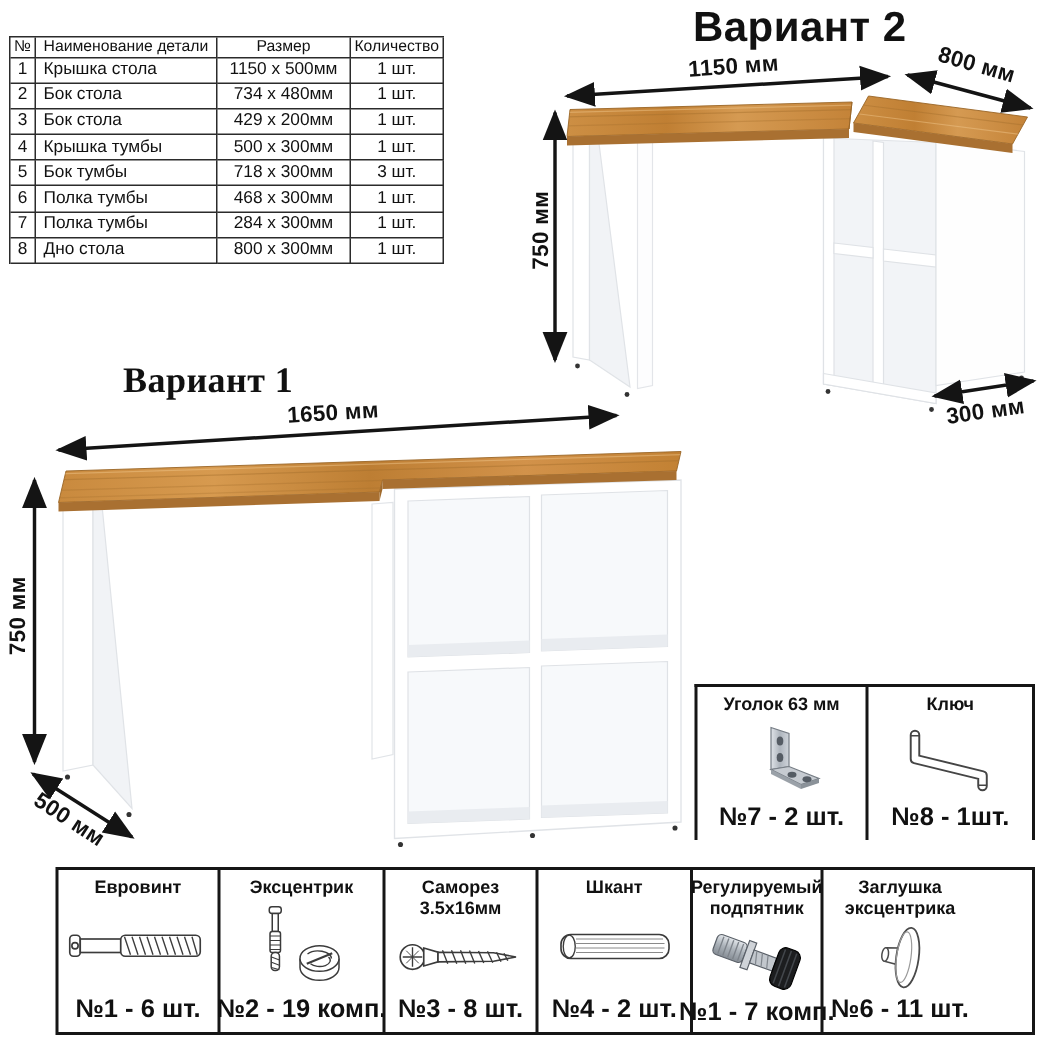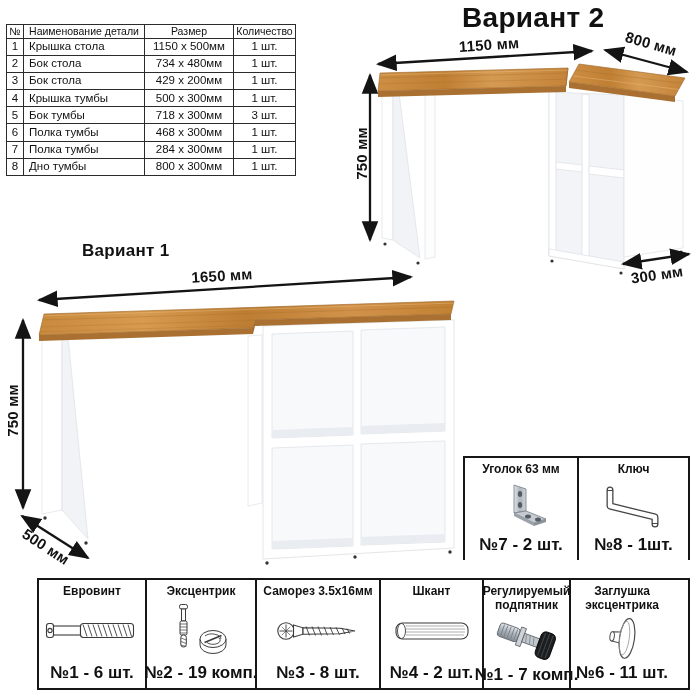--- a/index.html
+++ b/index.html
@@ -27,21 +27,21 @@
   .hwcell.bl{border-left:2px solid #161616;}
   .hwlabel{font-weight:bold;font-size:12px;text-align:center;line-height:1.15;padding:5px 3px 0 3px;}
   .hwicon{flex:1;display:flex;align-items:center;justify-content:center;width:100%;}
   .hwcount{font-weight:bold;font-size:17px;padding-bottom:5px;white-space:nowrap;}
 
   #hw78{left:463px;top:456px;width:227px;height:104px;border-bottom:none;}
   #hw78 .hwcell{width:112px;} #hw78 .hwcell.bl{width:111px;}
   #hwrow{left:37px;top:578px;width:653px;height:112px;}
   #hwrow .hwcell:nth-child(1){width:106px;}
   #hwrow .hwcell:nth-child(2){width:110px;}
-  #hwrow .hwcell:nth-child(3){width:124px;}
+  #hwrow .hwcell:nth-child(3){width:102px;}
   #hwrow .hwcell:nth-child(4){width:103px;}
   #hwrow .hwcell:nth-child(5){width:87px;}
   #hwrow .hwcell:nth-child(6){width:104px;justify-content:space-between;}
 
   svg{display:block;}
   .deskSvg{position:absolute;}
 </style>
 </head>
 <body>
 
@@ -82,21 +82,21 @@
     <div class="pc name">Полка тумбы</div>
     <div class="pc">468 x 300мм</div>
     <div class="pc">1 шт.</div>
 
     <div class="pc">7</div>
     <div class="pc name">Полка тумбы</div>
     <div class="pc">284 x 300мм</div>
     <div class="pc">1 шт.</div>
 
     <div class="pc">8</div>
-    <div class="pc name">Дно тумбы</div>
+    <div class="pc name">Дно стола</div>
     <div class="pc">800 x 300мм</div>
     <div class="pc">1 шт.</div>
   </div>
 
   <div class="vtitle" style="left:462px;top:2px;font-size:28px;">Вариант 2</div>
 
   <svg class="deskSvg" style="left:335px;top:28px;" width="365" height="260" viewBox="0 0 365 260">
     <defs>
       <marker id="ah2" viewBox="0 0 10 8" markerWidth="9" markerHeight="8" refX="9" refY="4" orient="auto-start-reverse">
         <path d="M0,0 L10,4 L0,8 Z" fill="#141414"></path>
@@ -159,21 +159,21 @@
       <line x1="35" y1="47" x2="35" y2="212" marker-start="url(#ah2)" marker-end="url(#ah2)"></line>
       <line x1="288" y1="236" x2="354" y2="226" marker-start="url(#ah2)" marker-end="url(#ah2)"></line>
     </g>
   </svg>
 
   <div class="dim" style="left:444px;top:36px;width:90px;transform:rotate(-4deg);">1150 мм</div>
   <div class="dim" style="left:613px;top:35px;width:76px;transform:rotate(16deg);">800 мм</div>
   <div class="dim" style="left:321px;top:145px;width:80px;transform:rotate(-90deg);">750 мм</div>
   <div class="dim" style="left:622px;top:266px;width:70px;transform:rotate(-8deg);">300 мм</div>
 
-  <div class="vtitle" style="left:82px;top:241px;font-size:17px;">Вариант 1</div>
+  <div class="vtitle" style="left:82px;top:241px;font-size:24px;font-family:Liberation Serif, serif;">Вариант 1</div>
 
   <svg class="deskSvg" style="left:8px;top:252px;" width="455" height="320" viewBox="0 0 455 320">
     <defs>
       <marker id="ah1" viewBox="0 0 10 8" markerWidth="9" markerHeight="8" refX="9" refY="4" orient="auto-start-reverse">
         <path d="M0,0 L10,4 L0,8 Z" fill="#141414"></path>
       </marker>
       <linearGradient id="wood1" x1="0" y1="0" x2="1" y2="0">
         <stop offset="0" stop-color="#c98a3e"></stop>
           <stop offset="0.25" stop-color="#d79a4f"></stop>
         <stop offset="0.5" stop-color="#bd7e33"></stop>

